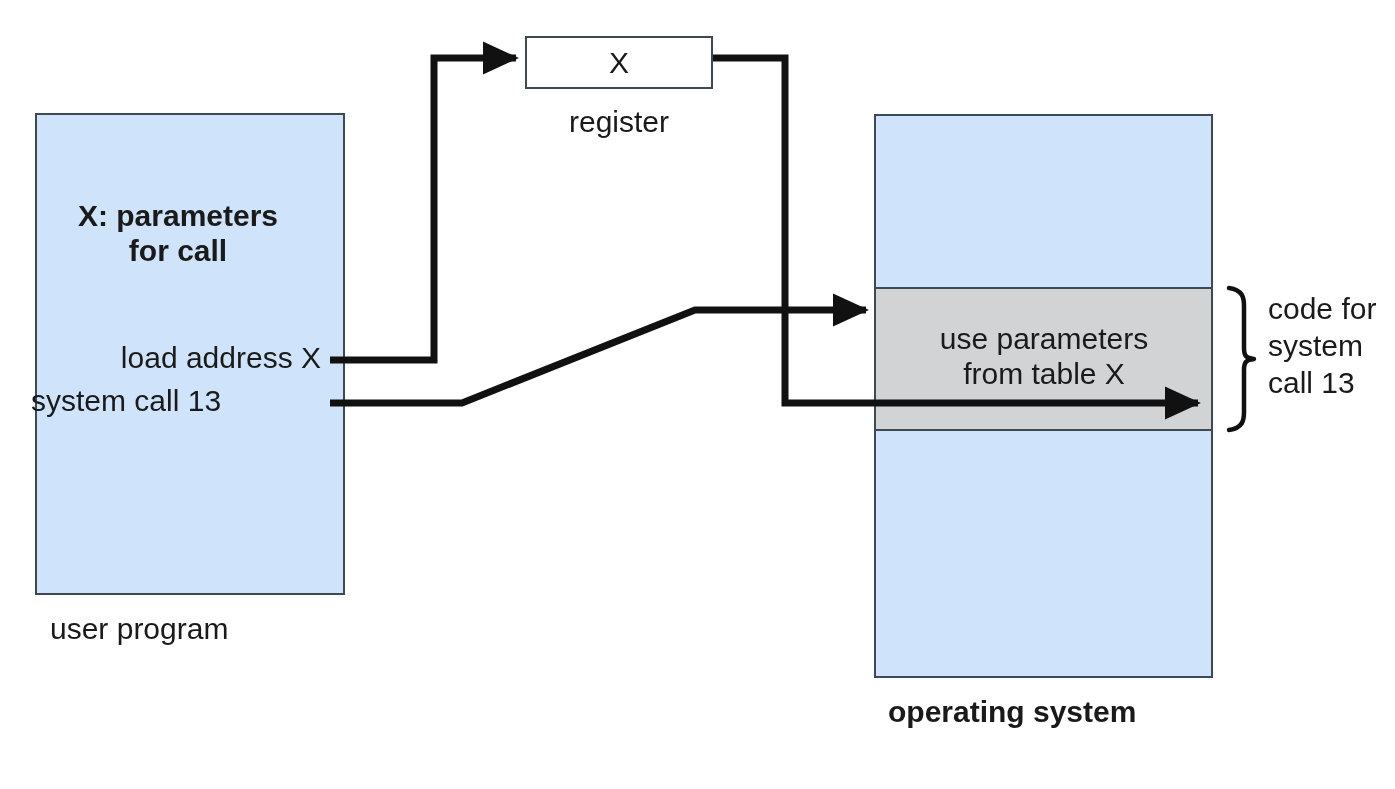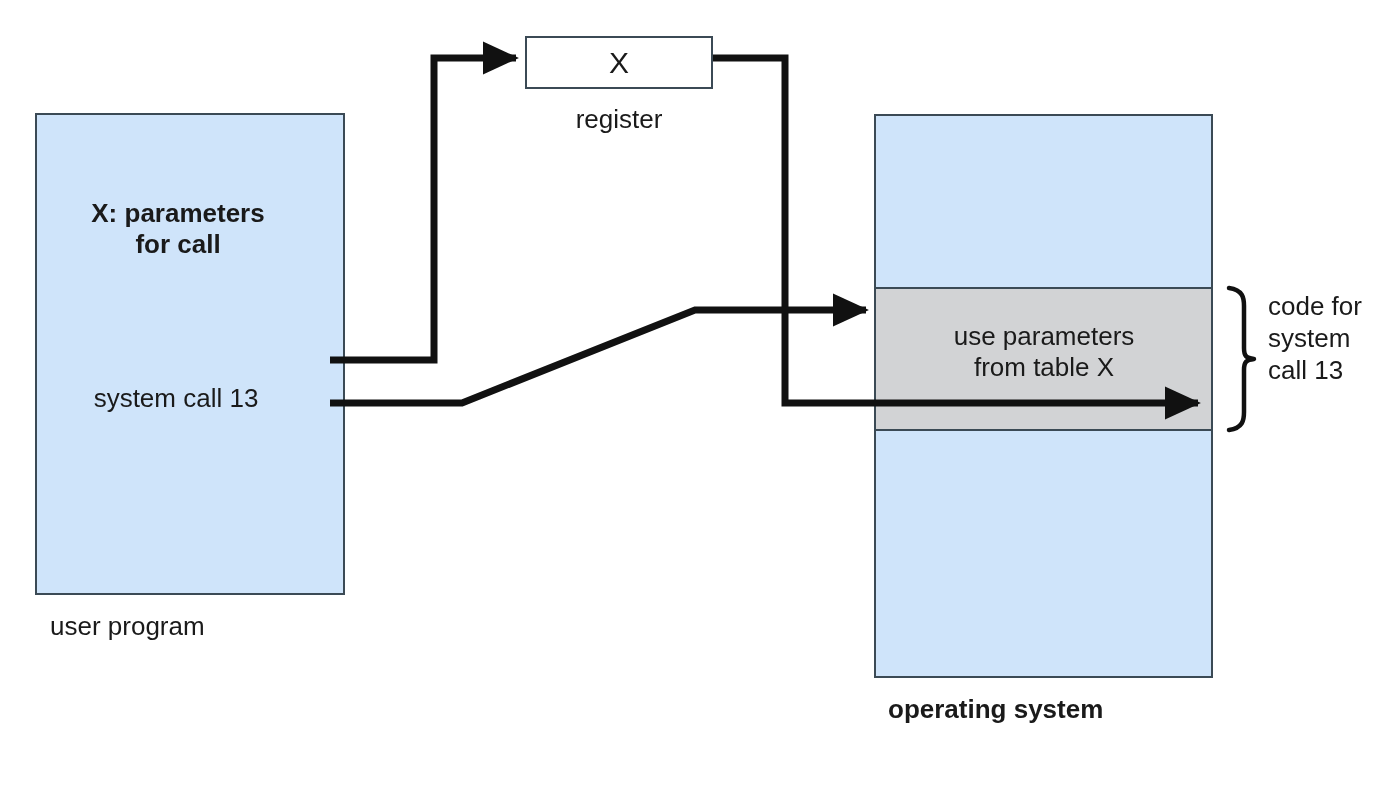--- a/index.html
+++ b/index.html
@@ -20,21 +20,21 @@
   #diagram-svg {
     position: absolute;
     left: 0;
     top: 0;
     width: 1395px;
     height: 789px;
   }
   .box-label {
     position: absolute;
     font-family: "Liberation Sans", sans-serif;
-    font-size: 26px;
+    font-size: 30px;
     color: #1a1a1a;
     white-space: pre;
     line-height: 1.18;
   }
   .user-prog-box {
     position: absolute;
     left: 35px;
     top: 113px;
     width: 310px;
     height: 482px;
@@ -97,21 +97,21 @@
   .txt-load-addr {
     left: 31px;
     top: 340px;
     width: 290px;
     text-align: right;
   }
   .txt-syscall {
     left: 31px;
     top: 383px;
     width: 290px;
-    text-align: center;
+    text-align: left;
   }
   .txt-register-label {
     left: 525px;
     top: 104px;
     width: 188px;
     text-align: center;
   }
   .txt-user-program {
     left: 50px;
     top: 611px;
@@ -177,20 +177,21 @@
                C 1244 356, 1246 358, 1254 359
                C 1246 360, 1244 362, 1244 370
                L 1244 412
                C 1244 420, 1243 428, 1229 430" fill="none" stroke="#111111" stroke-width="4.5" stroke-linecap="round" stroke-linejoin="round"></path>
     </g>
   </svg>
 
   <div class="box-label txt-params">X: parameters
 for call</div>
 
+  <div class="box-label txt-load-addr">load address X</div>
 
   <div class="box-label txt-syscall">system call 13</div>
 
   <div class="box-label txt-register-label">register</div>
 
   <div class="box-label txt-user-program">user program</div>
 
   <div class="box-label txt-operating-system">operating system</div>
 
   <div class="box-label txt-use-params">use parameters

